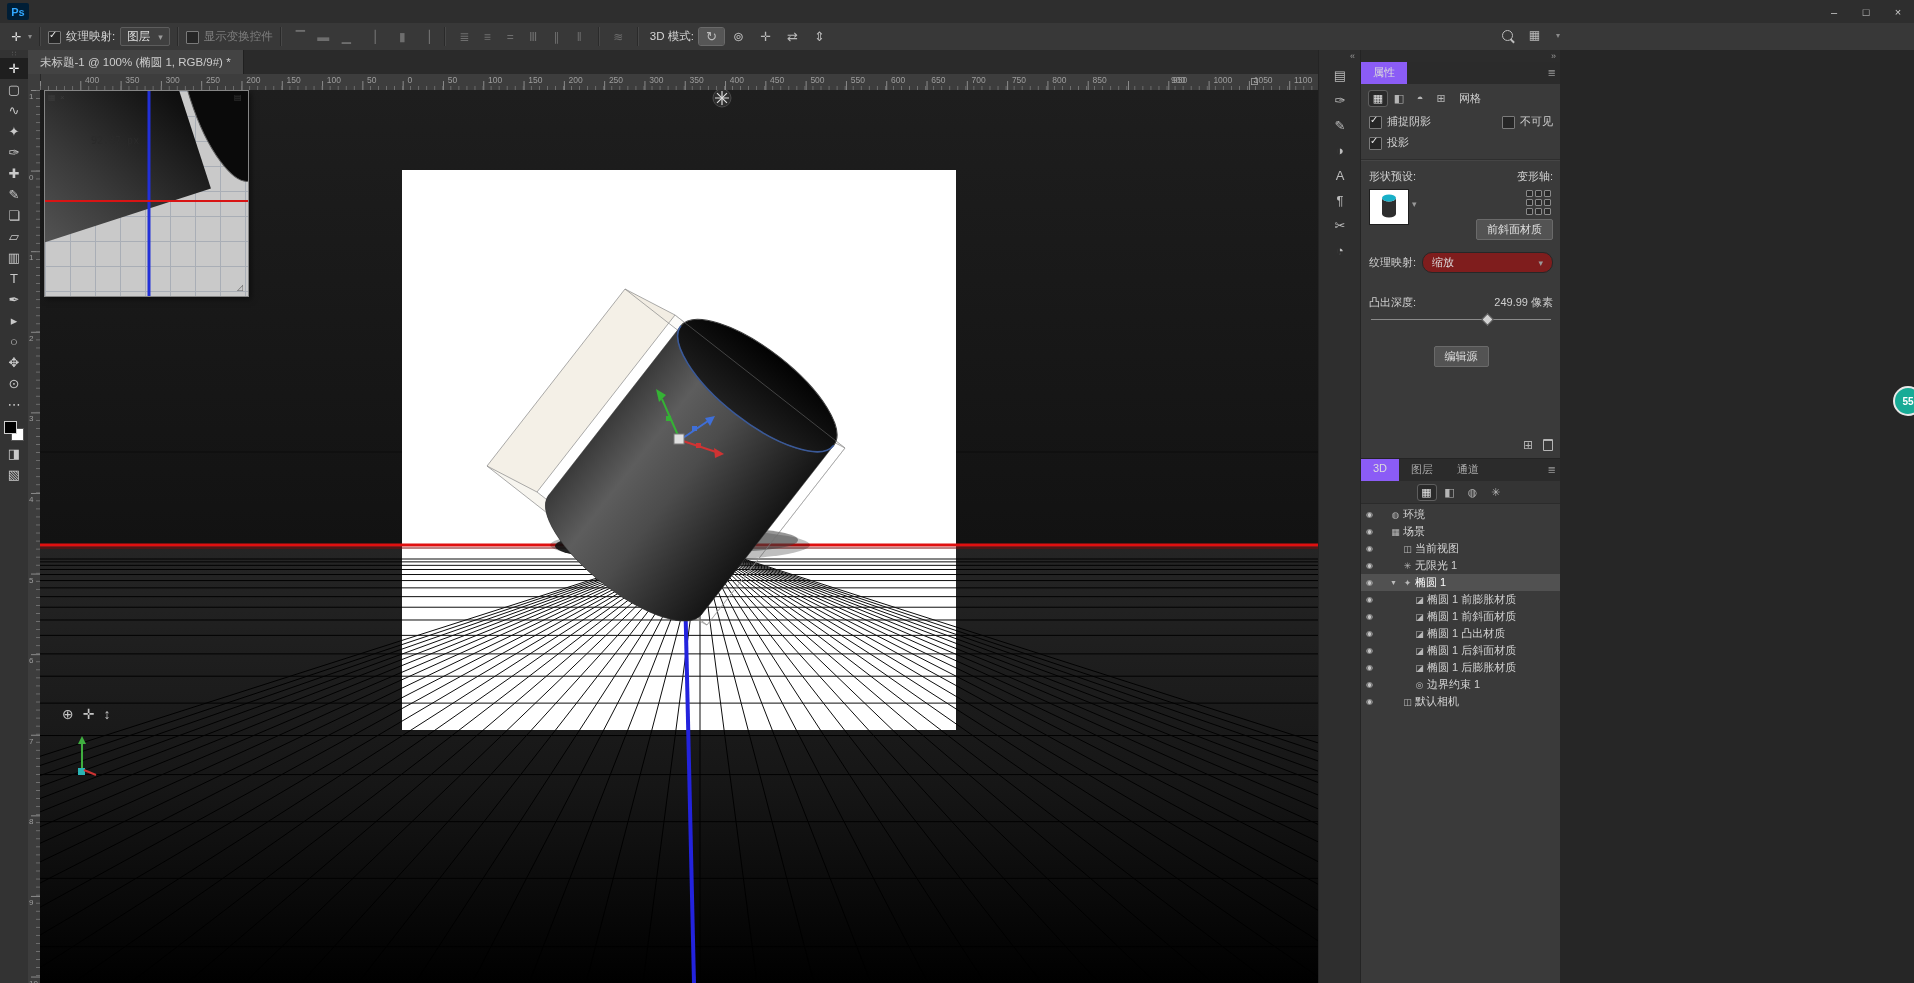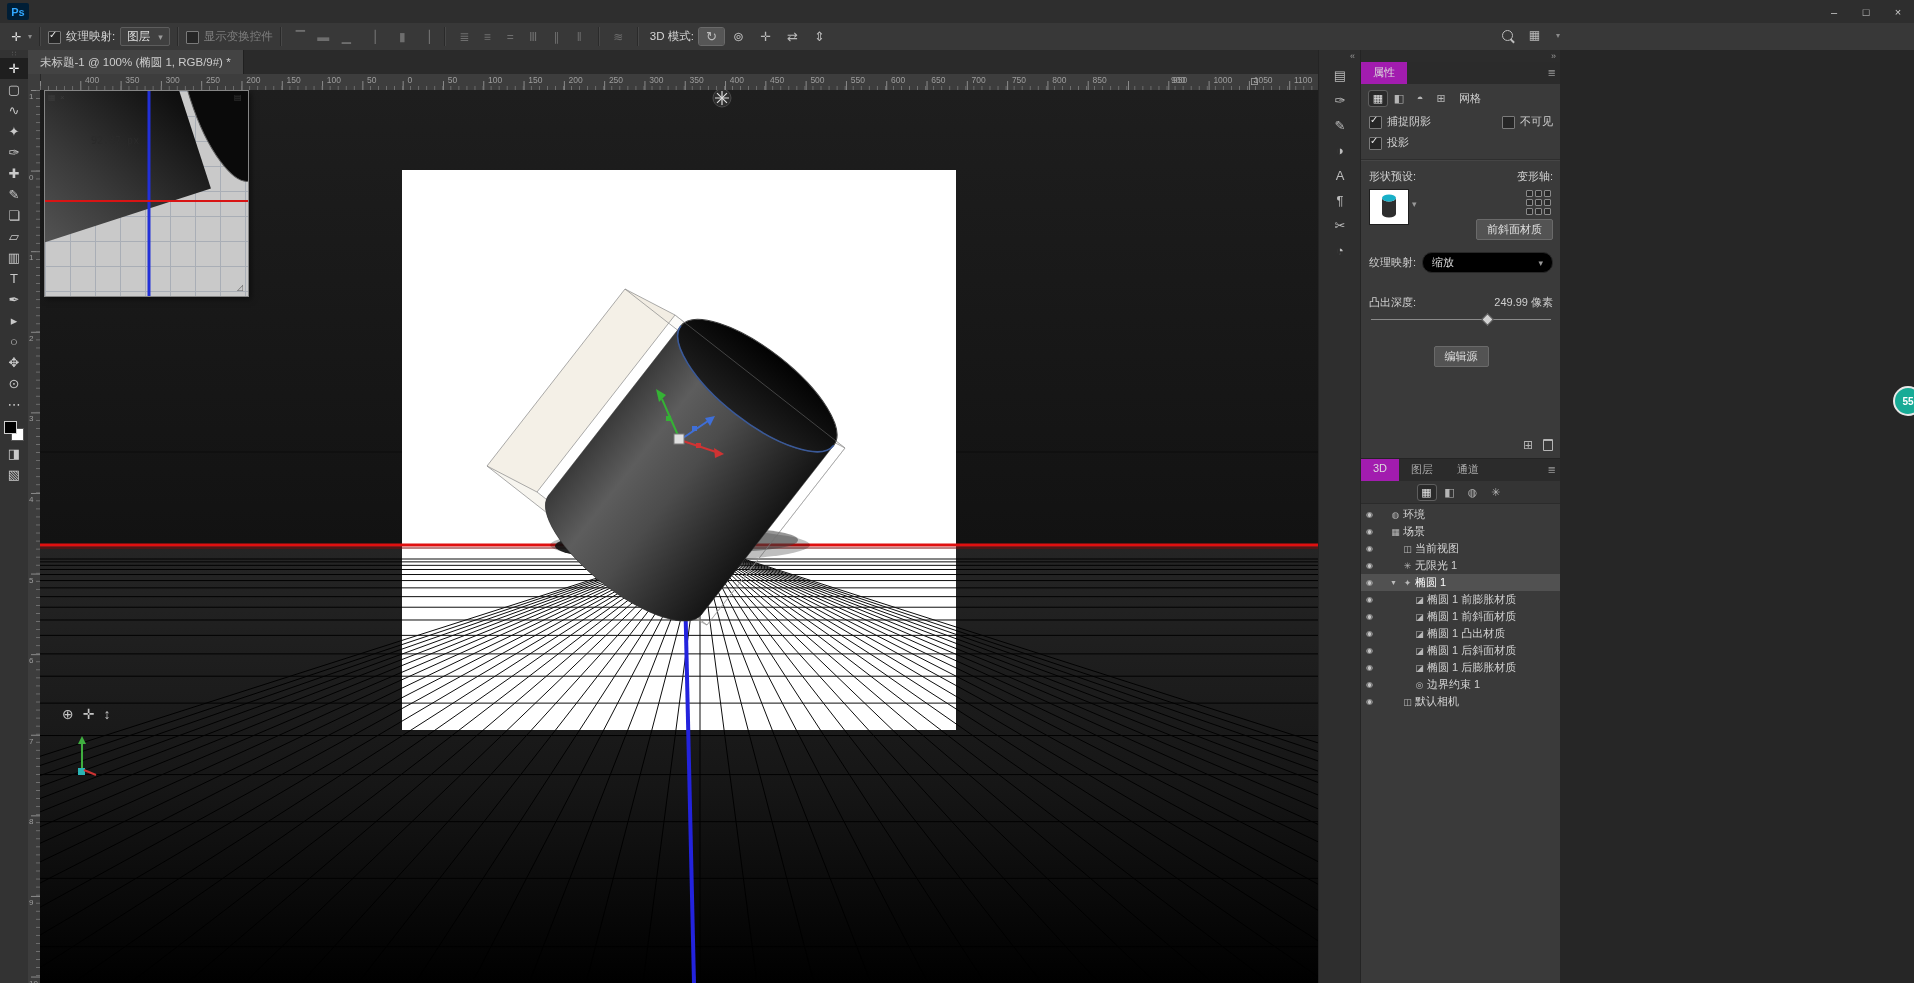--- a/index.html
+++ b/index.html
@@ -84,42 +84,42 @@
   
   #cp-strip{left:1318px;top:50px;width:42px;height:933px;background:#2e2e2e;border-left:1px solid #242424;}
   #cp-head{height:13px;text-align:right;padding-right:6px;color:#9a9a9a;font-size:9px;line-height:13px;}
   .cp-icon{height:25px;display:flex;align-items:center;justify-content:center;color:#bdbdbd;font-size:13px;}
 
   
   #dock{left:1360px;top:50px;width:200px;height:933px;background:#3a3a3a;border-left:1px solid #242424;font-size:11px;color:#cfcfcf;}
   #dock-head{height:12px;background:#2c2c2c;text-align:right;padding-right:5px;color:#9a9a9a;font-size:9px;line-height:12px;}
   .ptab-row{height:22px;background:#2b2b2b;display:flex;align-items:flex-end;position:relative;}
   .ptab{padding:3px 12px 4px;color:#a8a8a8;}
-  .ptab.active{background:#a21caf;color:#dcdcdc;}
+  .ptab.active{background:#8b5cf6;color:#dcdcdc;}
   .pmenu{position:absolute;right:5px;top:5px;color:#9a9a9a;font-size:10px;}
 
   #prop-body{position:relative;height:374px;background:#3a3a3a;border-bottom:1px solid #242424;}
   #prop-modes{display:flex;align-items:center;gap:3px;padding:7px 8px 4px;}
   .pm-icon{display:inline-block;width:18px;height:15px;line-height:15px;text-align:center;color:#b5b5b5;font-size:11px;border-radius:2px;}
   .pm-icon.active{background:#2a2a2a;outline:1px solid #5e5e5e;color:#e2e2e2;}
   #mesh-label{margin-left:6px;color:#cfcfcf;}
   .prop-row{display:flex;align-items:center;padding:4px 8px 2px;}
   .spacer{flex:1;}
   .sep-line{height:1px;background:#2e2e2e;border-bottom:1px solid #454545;margin:7px 0 4px;}
   #preset-area{display:flex;padding:4px 8px 0;justify-content:space-between;}
   #preset-left{width:90px;}
   #preset-thumb{width:38px;height:34px;background:#ffffff;border:1px solid #1e1e1e;margin-top:5px;display:inline-block;vertical-align:top;}
   #preset-car{color:#9a9a9a;font-size:9px;vertical-align:top;margin-left:3px;line-height:40px;}
   #preset-right{flex:1;text-align:right;}
   #deform-grid{display:inline-grid;grid-template-columns:repeat(3,8px);grid-template-rows:repeat(3,8px);gap:1px;margin:5px 2px 4px 0;}
   .dot{width:5px;height:5px;background:#2a2a2a;border:1px solid #8a8a8a;border-radius:1px;justify-self:center;align-self:center;}
   .ps-btn{display:inline-block;background:#535353;border:1px solid #6a6a6a;border-radius:2px;color:#e0e0e0;
           padding:2px 10px;font-size:11px;}
   #texture-row{margin-top:8px;}
-  .pselect{flex:1;margin-left:6px;background:#000000;border:1px solid #272727;border-radius:10px;padding:2px 9px;
+  .pselect{flex:1;margin-left:6px;background:#7f1d1d;border:1px solid #272727;border-radius:10px;padding:2px 9px;
            display:flex;align-items:center;color:#ddd;}
   .pselect .car{margin-left:auto;color:#9a9a9a;font-size:9px;}
   #depth-row{margin-top:16px;}
   #slider{position:relative;height:12px;margin:2px 10px 0;}
   #slider .track{position:absolute;left:0;right:0;top:5px;height:1px;background:#8a8a8a;}
   #depth-thumb{position:absolute;top:1px;width:7px;height:7px;background:#d2d2d2;border:1px solid #4a4a4a;transform:rotate(45deg);}
   #edit-source-wrap{text-align:center;margin-top:20px;}
   #prop-bottom{position:absolute;right:8px;bottom:6px;display:flex;align-items:center;gap:10px;color:#b5b5b5;font-size:12px;}
   .trash{width:8px;height:9px;border:1px solid #b5b5b5;border-top-width:2px;border-radius:1px;display:inline-block;}
 

